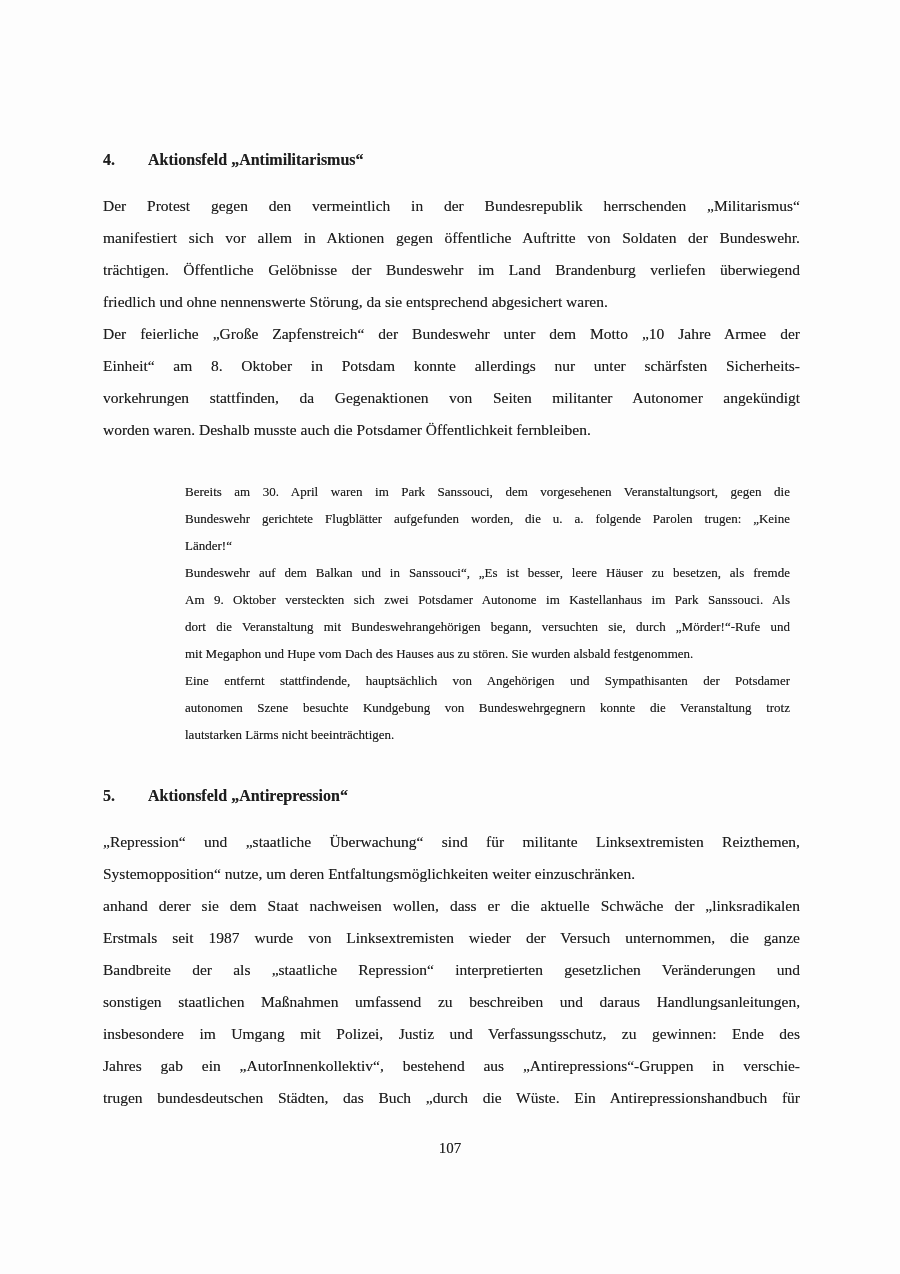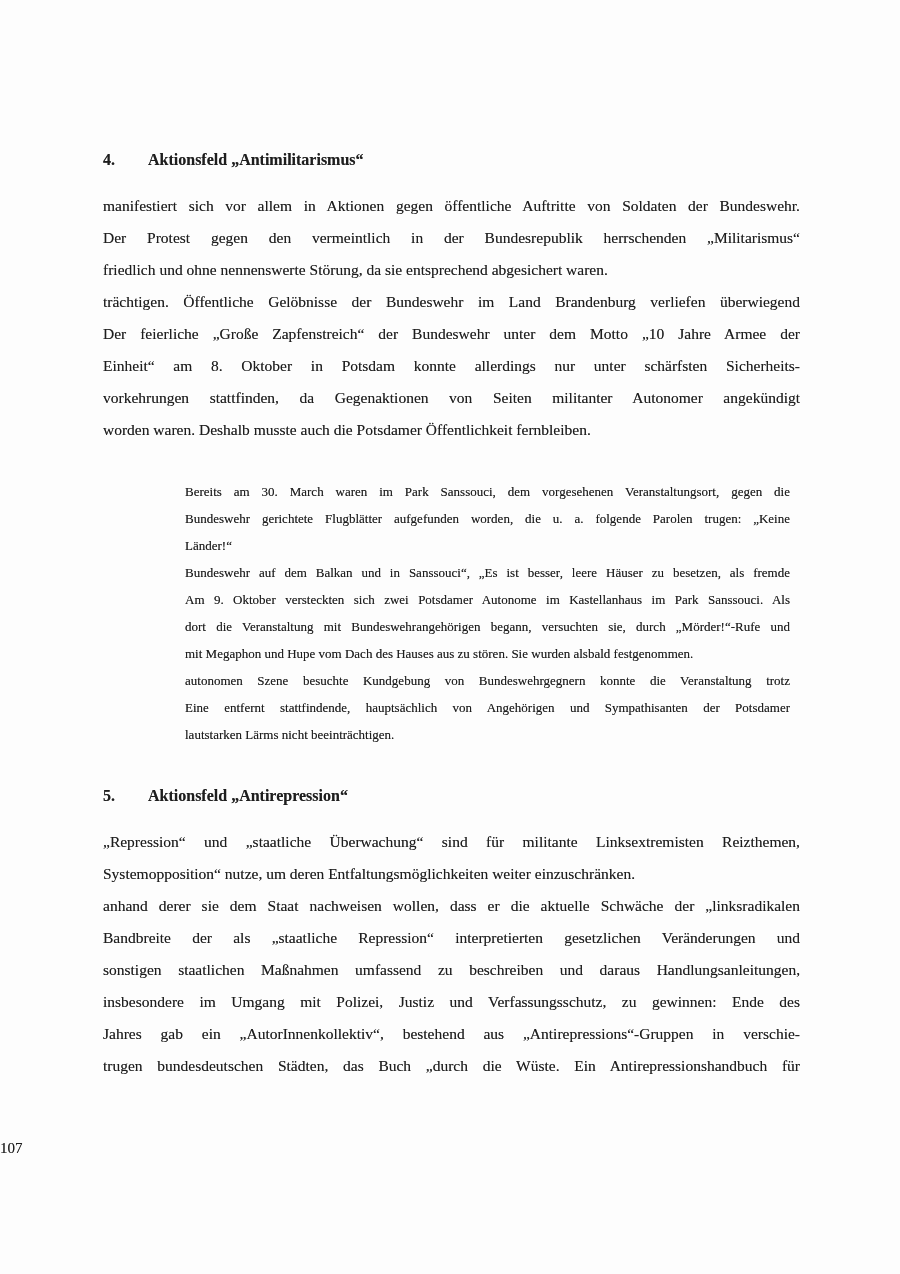--- a/index.html
+++ b/index.html
@@ -61,71 +61,73 @@
     text-align-last: justify;
   }
   .para .line.last {
     text-align-last: left;
   }
   .footer {
     position: absolute;
     top: 1136px;
     left: 0;
     width: 100%;
+    text-align: center;
     font-size: 15px;
     line-height: 24px;
   }
 </style>
 </head>
 <body>
 
 <div class="page">
   <div class="content">
   <div class="heading">
     <span class="num">4.</span>
     <span class="title">Aktionsfeld „Antimilitarismus“</span>
   </div>
 <div class="para body">
+        <div class="line">Der Protest gegen den vermeintlich in der Bundesrepublik herrschenden „Militarismus“</div>
         <div class="line">manifestiert sich vor allem in Aktionen gegen öffentliche Auftritte von Soldaten der Bundeswehr.</div>
-        <div class="line">Der Protest gegen den vermeintlich in der Bundesrepublik herrschenden „Militarismus“</div>
+        <div class="line">trächtigen. Öffentliche Gelöbnisse der Bundeswehr im Land Brandenburg verliefen überwiegend</div>
         <div class="line last">friedlich und ohne nennenswerte Störung, da sie entsprechend abgesichert waren.</div>
-        <div class="line">trächtigen. Öffentliche Gelöbnisse der Bundeswehr im Land Brandenburg verliefen überwiegend</div>
       </div>
       <div class="para body">
         <div class="line">Der feierliche „Große Zapfenstreich“ der Bundeswehr unter dem Motto „10 Jahre Armee der</div>
         <div class="line">Einheit“ am 8. Oktober in Potsdam konnte allerdings nur unter schärfsten Sicherheits-</div>
         <div class="line">vorkehrungen stattfinden, da Gegenaktionen von Seiten militanter Autonomer angekündigt</div>
         <div class="line last">worden waren. Deshalb musste auch die Potsdamer Öffentlichkeit fernbleiben.</div>
       </div>
       <div class="para quote">
-        <div class="line">Bereits am 30. March waren im Park Sanssouci, dem vorgesehenen Veranstaltungsort, gegen die</div>
+        <div class="line">Bereits am 30. April waren im Park Sanssouci, dem vorgesehenen Veranstaltungsort, gegen die</div>
         <div class="line">Bundeswehr gerichtete Flugblätter aufgefunden worden, die u. a. folgende Parolen trugen: „Keine</div>
         <div class="line last">Länder!“</div>
         <div class="line">Bundeswehr auf dem Balkan und in Sanssouci“, „Es ist besser, leere Häuser zu besetzen, als fremde</div>
       </div>
       <div class="para quote">
         <div class="line">Am 9. Oktober versteckten sich zwei Potsdamer Autonome im Kastellanhaus im Park Sanssouci. Als</div>
         <div class="line">dort die Veranstaltung mit Bundeswehrangehörigen begann, versuchten sie, durch „Mörder!“-Rufe und</div>
         <div class="line last">mit Megaphon und Hupe vom Dach des Hauses aus zu stören. Sie wurden alsbald festgenommen.</div>
       </div>
       <div class="para quote">
+        <div class="line">Eine entfernt stattfindende, hauptsächlich von Angehörigen und Sympathisanten der Potsdamer</div>
         <div class="line">autonomen Szene besuchte Kundgebung von Bundeswehrgegnern konnte die Veranstaltung trotz</div>
-        <div class="line">Eine entfernt stattfindende, hauptsächlich von Angehörigen und Sympathisanten der Potsdamer</div>
         <div class="line last">lautstarken Lärms nicht beeinträchtigen.</div>
       </div>
   <div class="heading">
     <span class="num">5.</span>
     <span class="title">Aktionsfeld „Antirepression“</span>
   </div>
 <div class="para body">
         <div class="line">„Repression“ und „staatliche Überwachung“ sind für militante Linksextremisten Reizthemen,</div>
         <div class="line last">Systemopposition“ nutze, um deren Entfaltungsmöglichkeiten weiter einzuschränken.</div>
         <div class="line">anhand derer sie dem Staat nachweisen wollen, dass er die aktuelle Schwäche der „linksradikalen</div>
       </div>
       <div class="para body">
+        <div class="line">Erstmals seit 1987 wurde von Linksextremisten wieder der Versuch unternommen, die ganze</div>
         <div class="line">Bandbreite der als „staatliche Repression“ interpretierten gesetzlichen Veränderungen und</div>
         <div class="line">sonstigen staatlichen Maßnahmen umfassend zu beschreiben und daraus Handlungsanleitungen,</div>
         <div class="line">insbesondere im Umgang mit Polizei, Justiz und Verfassungsschutz, zu gewinnen: Ende des</div>
         <div class="line">Jahres gab ein „AutorInnenkollektiv“, bestehend aus „Antirepressions“-Gruppen in verschie-</div>
         <div class="line">trugen bundesdeutschen Städten, das Buch „durch die Wüste. Ein Antirepressionshandbuch für</div>
       </div>
     </div>
   <div class="footer">
     <span>107</span>
   </div>

